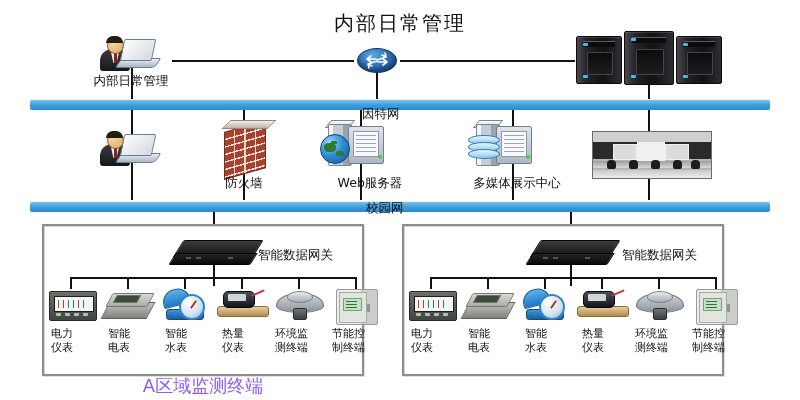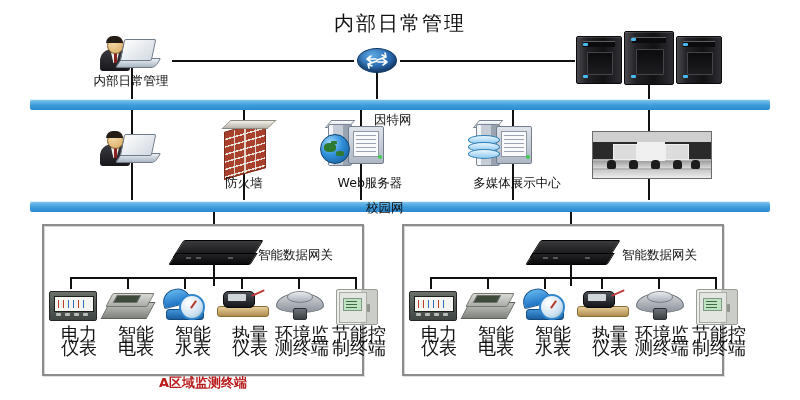--- a/index.html
+++ b/index.html
@@ -3,21 +3,21 @@
 <meta charset="utf-8">
 <style>
   html,body{margin:0;padding:0;}
   body{
     width:800px;height:400px;overflow:hidden;background:#ffffff;
     font-family:"DejaVu Sans","Liberation Sans",sans-serif;
     color:#1a1a1a;-webkit-font-smoothing:antialiased;
   }
   #stage{position:relative;width:800px;height:400px;}
   .lbl{position:absolute;font-size:12.5px;line-height:14px;text-align:center;white-space:nowrap;color:#111;}
-  .lbl2{position:absolute;font-size:18px;line-height:14px;text-align:right;color:#111;width:52px;}
+  .lbl2{position:absolute;font-size:11px;line-height:14px;text-align:left;color:#111;width:52px;margin-left:6px;}
   .wire{position:absolute;background:#111;}
   .wire-h{height:2px;}
   .wire-v{width:2px;}
 
   
   #title{
     position:absolute;left:0;top:10px;width:800px;text-align:center;
     font-size:20px;letter-spacing:2px;color:#111;font-weight:400;
   }
 
@@ -106,21 +106,21 @@
   
   .photo{position:absolute;border:1px solid #6b6b6b;overflow:hidden;
     background:linear-gradient(to bottom,#cfcfcf 0 22%,#2a2a2a 22% 58%,#b5b5b5 58% 100%);}
   .ph-screen{position:absolute;background:#dcdcdc;border:1px solid #efefef;}
   .ph-desk{position:absolute;left:0;right:0;background:linear-gradient(to bottom,#9e9e9e,#d8d8d8);}
   .ph-chair{position:absolute;width:9px;height:9px;border-radius:4px 4px 2px 2px;background:#1c1c1c;}
 
   
   .panel{position:absolute;border:2px solid #8d8d8d;background:#fff;box-sizing:border-box;
     box-shadow:inset 1px 1px 0 #d6d6d6,1px 1px 0 rgba(0,0,0,.12);}
-  .panel-cap{position:absolute;font-size:13px;text-align:center;color:#b91c1c;white-space:nowrap;font-weight:bold;}
+  .panel-cap{position:absolute;font-size:18px;text-align:center;color:#8b5cf6;white-space:nowrap;}
 
   
   .gw{position:absolute;width:86px;height:26px;}
   .gw-top{position:absolute;left:6px;top:0;width:78px;height:16px;
     background:linear-gradient(to bottom,#3a3a3c,#131314);border:1px solid #000;
     transform:skewX(-32deg);border-radius:2px;}
   .gw-front{position:absolute;left:0px;top:13px;width:80px;height:10px;
     background:linear-gradient(to bottom,#232325,#0a0a0b);border:1px solid #000;
     transform:skewX(-32deg);border-radius:0 0 2px 2px;}
   .gw-port{position:absolute;width:5px;height:2px;background:#55555a;}
@@ -225,21 +225,21 @@
       <div class="rack-led" style="left:6px;top:43px;"></div>
     </div>
     <div class="rack" style="left:676px;top:36px;width:44px;height:46px;">
       <div class="rack-slot"></div>
         <div class="rack-led" style="left:6px;top:6px;"></div>
       <div class="rack-led" style="left:6px;top:38px;"></div>
     </div>
   </div>
 
   <div class="netbar" style="left:30px;top:99px;width:740px;"></div>
-  <div class="netbar-label" style="left:362px;top:112px;margin-left:12px;">因特网</div>
+  <div class="netbar-label" style="left:362px;top:106px;">因特网</div>
 
   <div class="wire wire-v" style="left:131px;top:110px;height:90px;"></div>
   <div class="wire wire-v" style="left:243px;top:110px;height:90px;"></div>
   <div class="wire wire-v" style="left:360px;top:110px;height:90px;"></div>
   <div class="wire wire-v" style="left:512px;top:110px;height:90px;"></div>
   <div class="wire wire-v" style="left:648px;top:110px;height:90px;"></div>
 
   <div class="person" style="left:100px;top:131px;">
     <div class="p-body"></div>
       <div class="p-shirt"></div>

